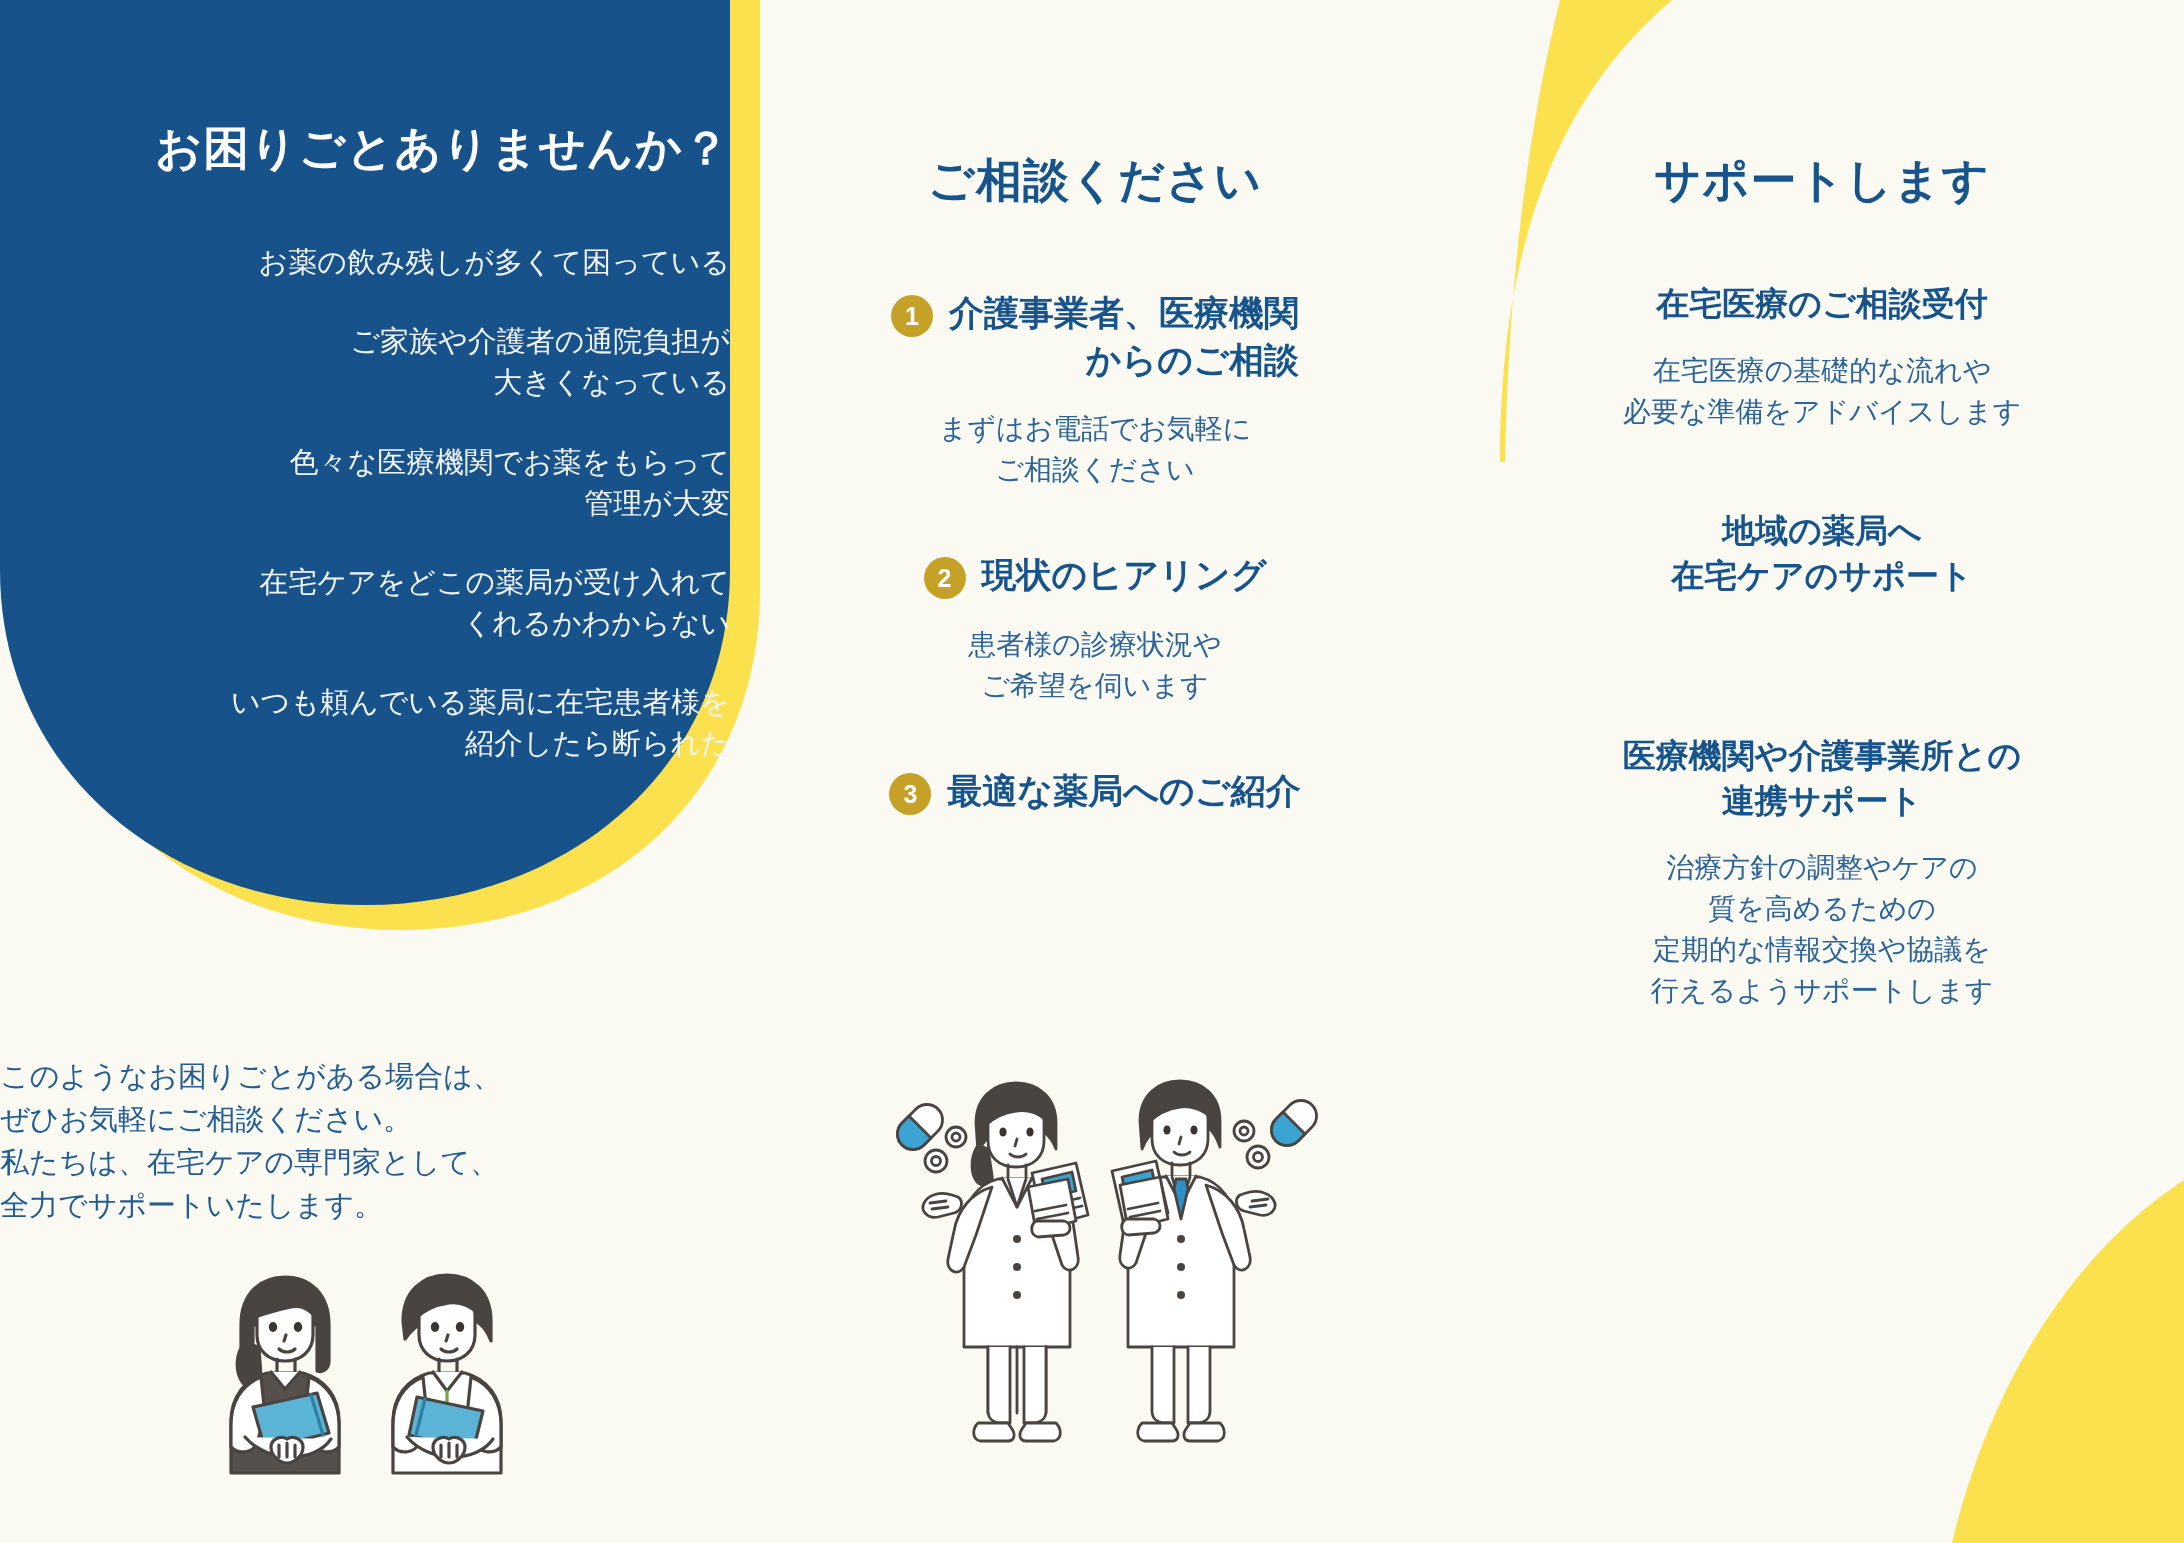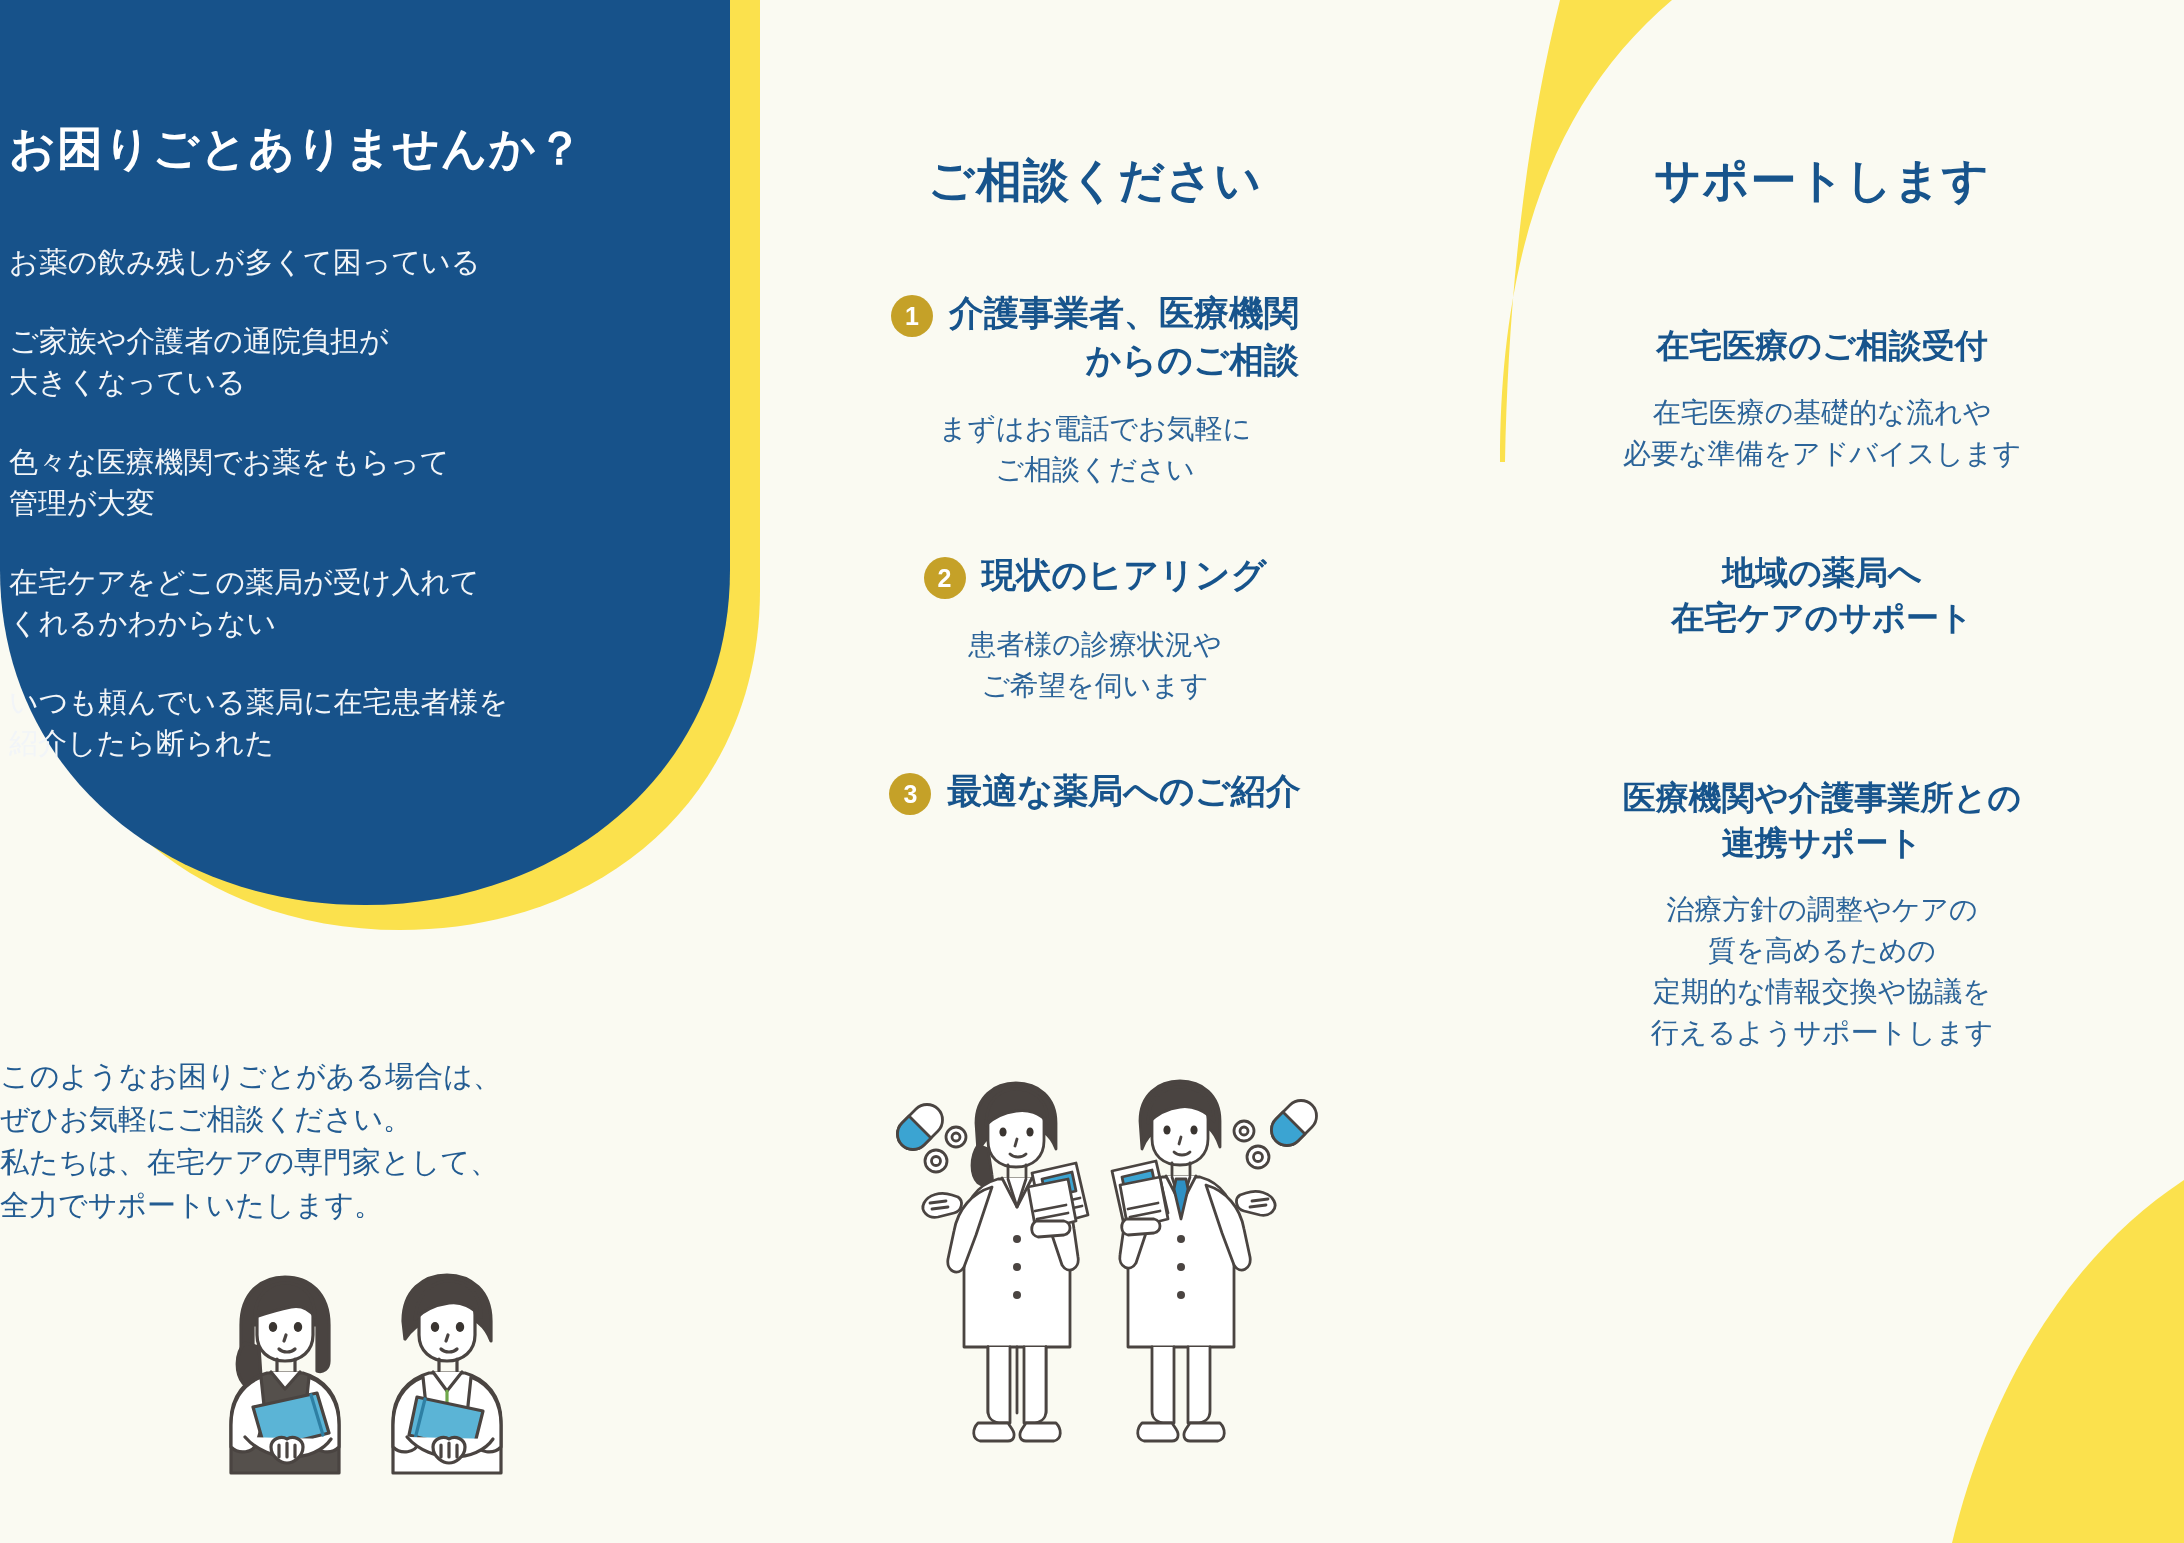--- a/index.html
+++ b/index.html
@@ -14,23 +14,22 @@
 
   
   .decor{position:absolute;inset:0;width:2184px;height:1543px;pointer-events:none;}
 
   
   .leftcol{
     position:absolute;left:0;top:0;width:730px;height:1543px;
   }
   .left-text{
     position:absolute;left:0;top:0;width:730px;
-    text-align:left;color:#FFFFFF;
+    text-align:right;color:#FFFFFF;
     z-index:3;
-    padding-left:9px;
   }
   .left-title{
     font-size:46px;font-weight:bold;letter-spacing:1px;
     margin-top:118px;color:#FFFFFF;
   }
   .pain-list{margin-top:62px;}
   .pain-item{
     font-size:29px;line-height:1.42;color:#F2F5F8;
     margin-bottom:38px;font-weight:400;
   }
@@ -84,21 +83,21 @@
     position:absolute;left:1460px;top:0;width:724px;height:1543px;z-index:3;
     text-align:center;
   }
   .svc{margin-bottom:4px;}
   .svc-title{
     font-size:33px;font-weight:bold;color:#17548C;line-height:1.36;
   }
   .svc-desc{
     font-size:28px;line-height:1.46;color:#2C6499;margin-top:24px;font-weight:400;
   }
-  .sp1{margin-top:112px;}
+  .sp1{margin-top:70px;}
   .sp2{margin-top:76px;}
   .sp3{margin-top:136px;}
 </style>
 </head>
 <body>
 
 <div class="stage">
 
   <svg class="decor" viewBox="0 0 2184 1543" width="2184" height="1543" preserveAspectRatio="none" xmlns="http://www.w3.org/2000/svg">
 

